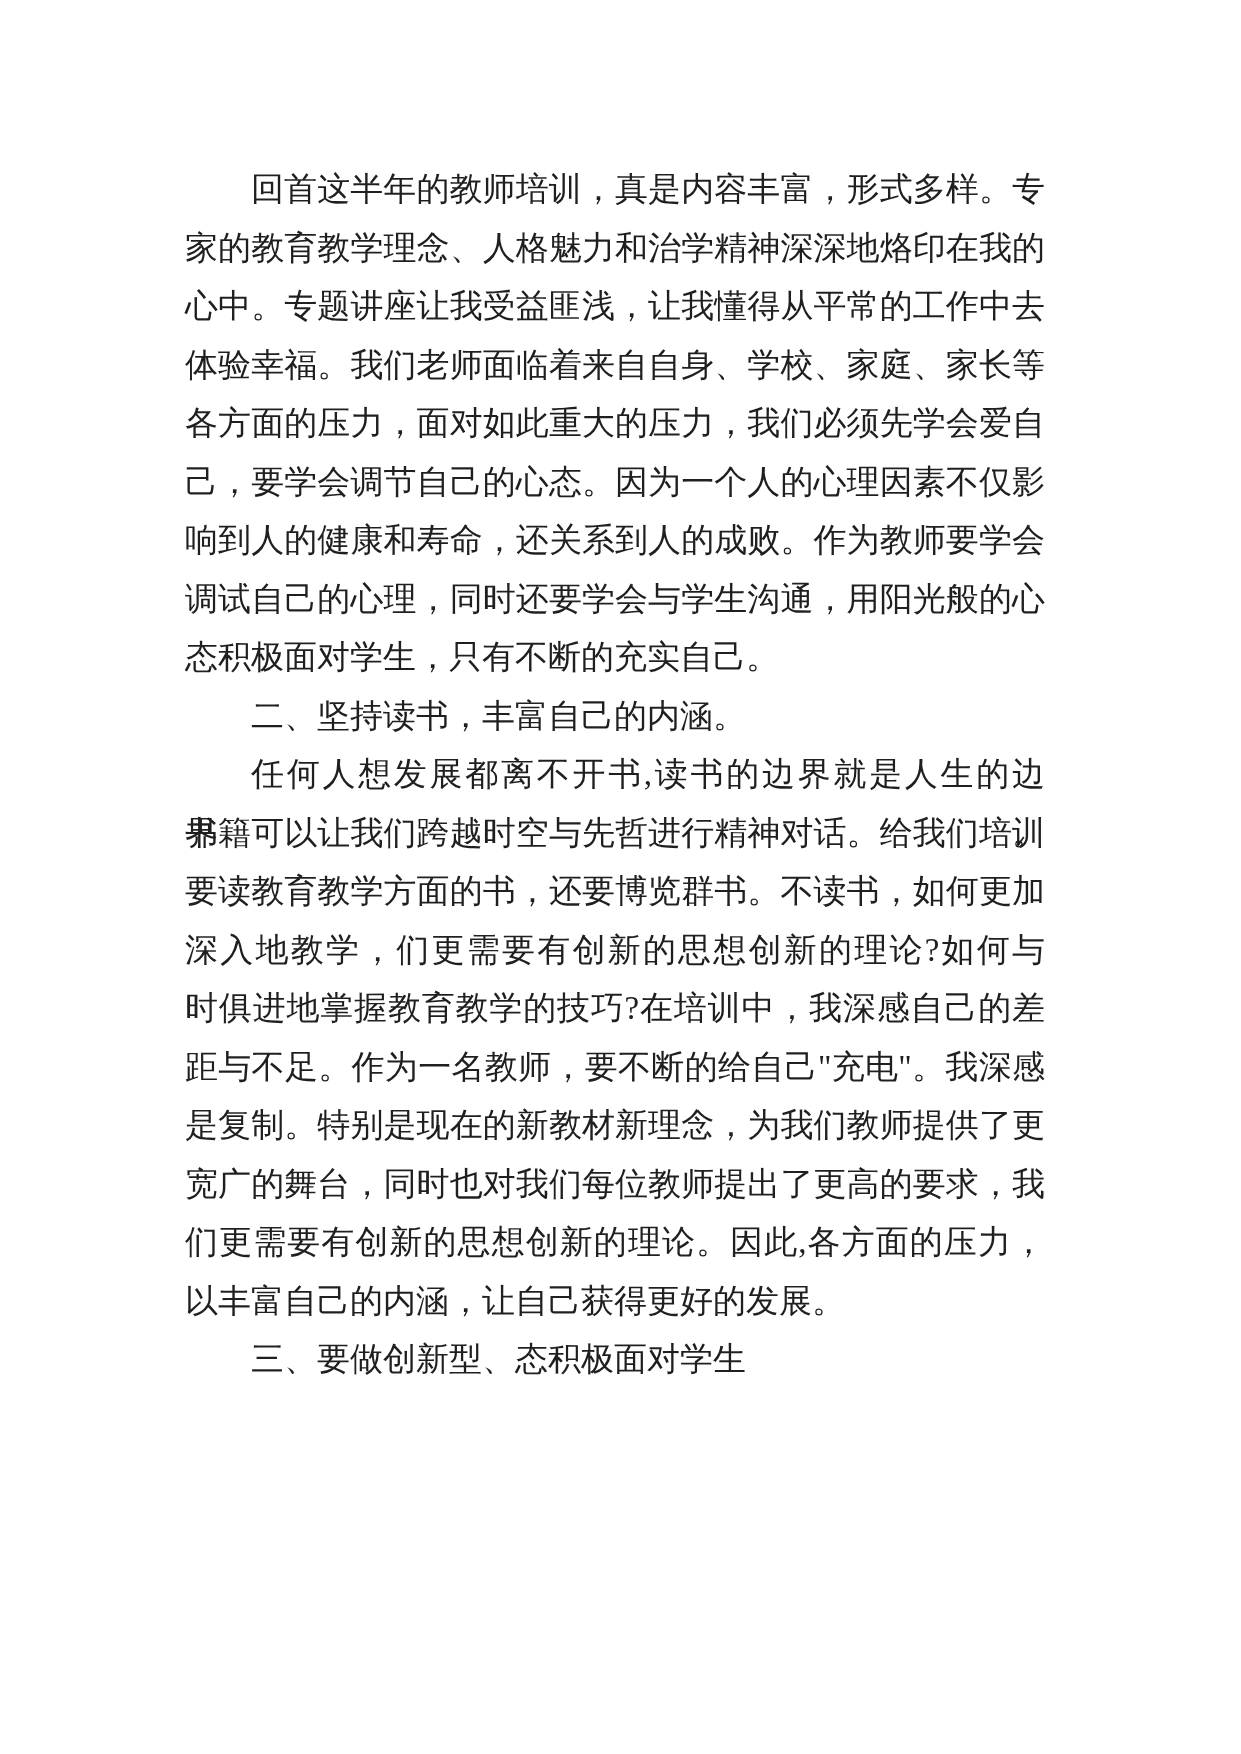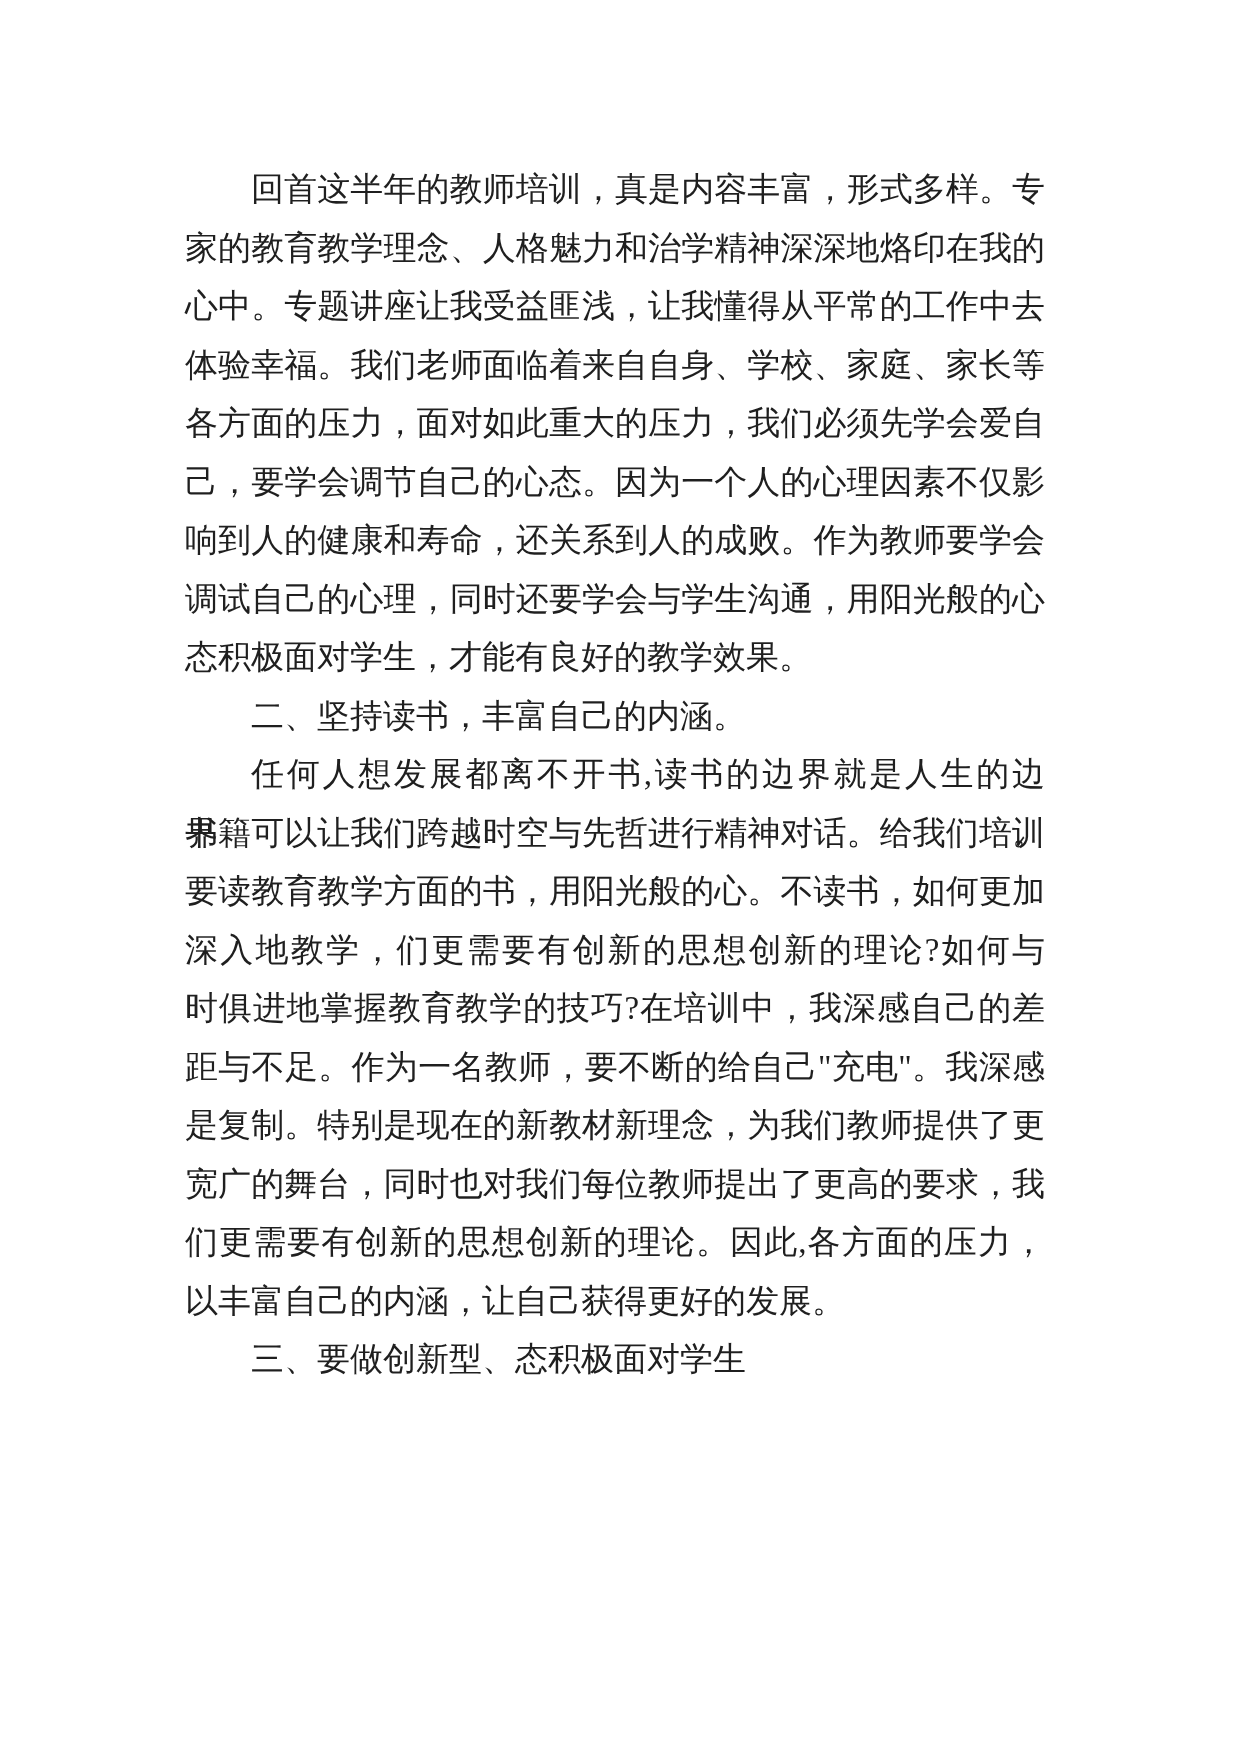--- a/index.html
+++ b/index.html
@@ -46,31 +46,31 @@
 
     <div>
       <div class="line ind j">回首这半年的教师培训，真是内容丰富，形式多样。专</div>
       <div class="line j">家的教育教学理念、人格魅力和治学精神深深地烙印在我的</div>
       <div class="line j">心中。专题讲座让我受益匪浅，让我懂得从平常的工作中去</div>
       <div class="line j">体验幸福。我们老师面临着来自自身、学校、家庭、家长等</div>
       <div class="line j">各方面的压力，面对如此重大的压力，我们必须先学会爱自</div>
       <div class="line j">己，要学会调节自己的心态。因为一个人的心理因素不仅影</div>
       <div class="line j">响到人的健康和寿命，还关系到人的成败。作为教师要学会</div>
       <div class="line j">调试自己的心理，同时还要学会与学生沟通，用阳光般的心</div>
-      <div class="line">态积极面对学生，才能有良好的教学效果。</div>
+      <div class="line">态积极面对学生，只有不断的充实自己。</div>
     </div>
 
     <div>
       <div class="line ind">二、坚持读书，丰富自己的内涵。</div>
     </div>
 
     <div>
       <div class="line ind j">任何人想发展都离不开书,读书的边界就是人生的边界。</div>
       <div class="line j">书籍可以让我们跨越时空与先哲进行精神对话。给我们培训</div>
-      <div class="line j">要读教育教学方面的书，用阳光般的心。不读书，如何更加</div>
+      <div class="line j">要读教育教学方面的书，还要博览群书。不读书，如何更加</div>
       <div class="line j">深入地教学，们更需要有创新的思想创新的理论?如何与</div>
       <div class="line j">时俱进地掌握教育教学的技巧?在培训中，我深感自己的差</div>
       <div class="line j">距与不足。作为一名教师，要不断的给自己"充电"。我深感</div>
       <div class="line j">是复制。特别是现在的新教材新理念，为我们教师提供了更</div>
       <div class="line j">宽广的舞台，同时也对我们每位教师提出了更高的要求，我</div>
       <div class="line j">们更需要有创新的思想创新的理论。因此,各方面的压力，</div>
       <div class="line">以丰富自己的内涵，让自己获得更好的发展。</div>
     </div>
 
     <div>

